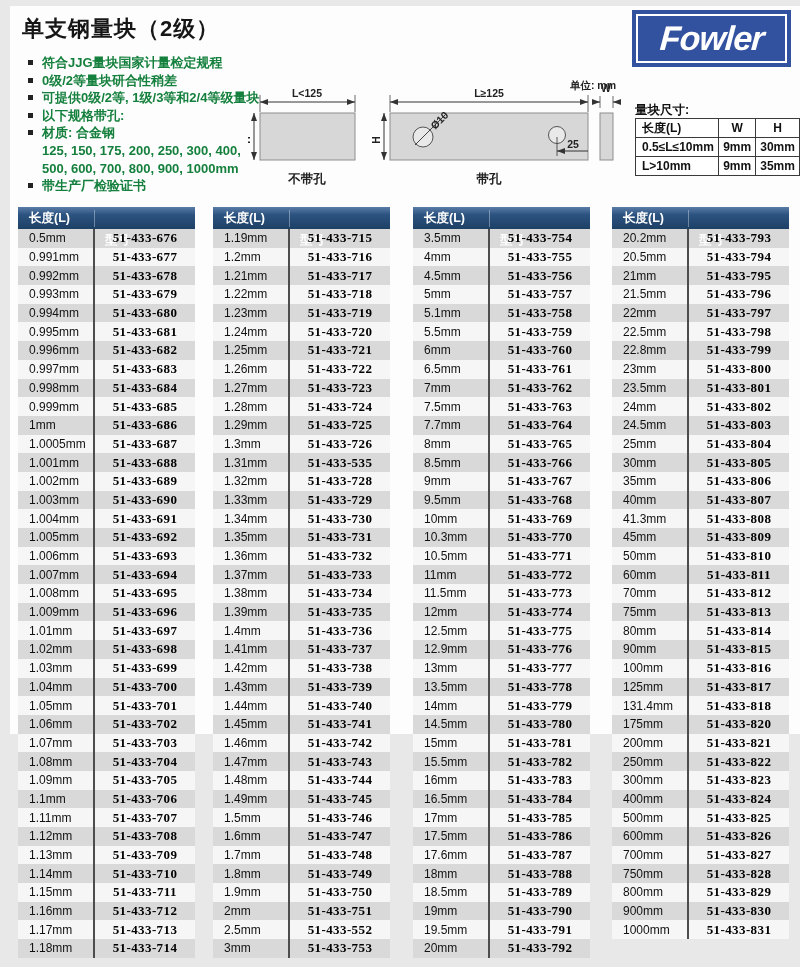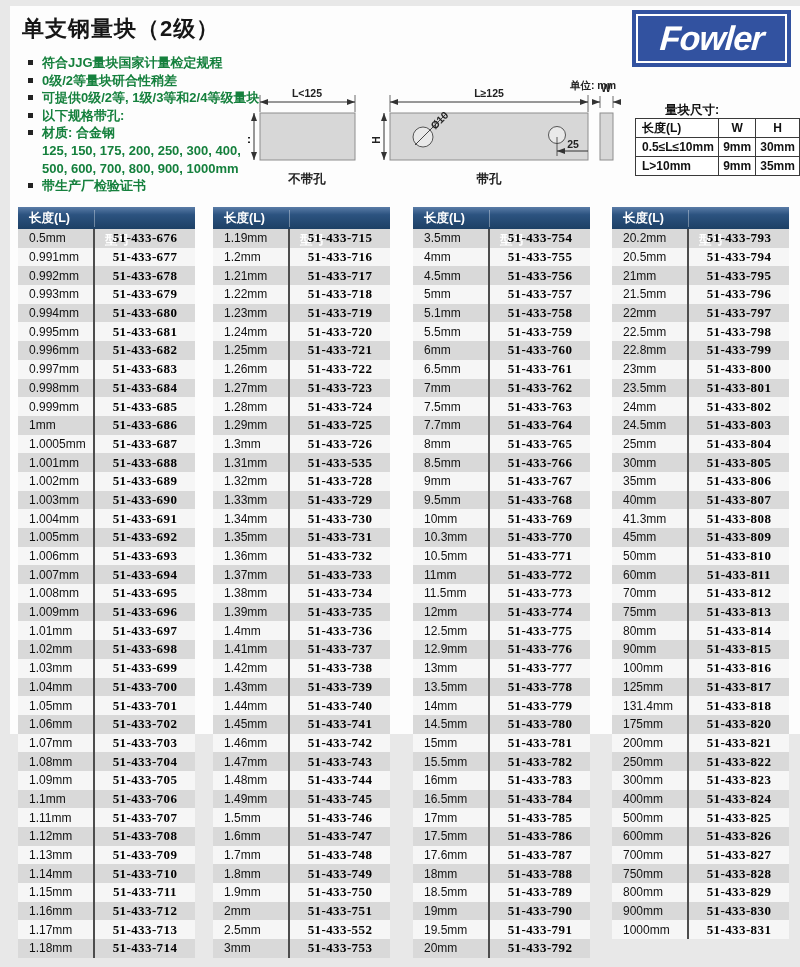--- a/index.html
+++ b/index.html
@@ -25,21 +25,21 @@
   .features li.bullet::before{content:"";position:absolute;left:2px;top:6px;width:5px;height:5px;background:#222;}
   .features li.cont{padding-left:16px;}
 
   
   .diagram{position:absolute;left:238px;top:74px;width:395px;height:118px;}
   .diagram text{font-family:"Liberation Sans",sans-serif;fill:#222;}
   .dimtxt{font-size:10.5px;font-weight:bold;}
   .captxt{font-size:12.5px;font-weight:bold;}
 
   
-  .dims-title{position:absolute;left:625px;top:96px;font-size:12.5px;font-weight:bold;margin-left:30px;}
+  .dims-title{position:absolute;left:625px;top:96px;font-size:12.5px;font-weight:bold;}
   .size-table{position:absolute;left:625px;top:112px;border-collapse:collapse;}
   .size-table td{border:1px solid #3a3a3a;font-size:12px;font-weight:bold;padding:0 4px;height:18px;background:#fff;}
   .size-table td.c0{width:84px;text-align:left;padding-left:6px;}
   .size-table td.c1{width:36px;text-align:center;}
   .size-table td.c2{width:40px;text-align:center;}
 
   
   .ptable{position:absolute;top:201px;width:177px;}
   .ptable.t0{left:8px;}
   .ptable.t1{left:203px;}

